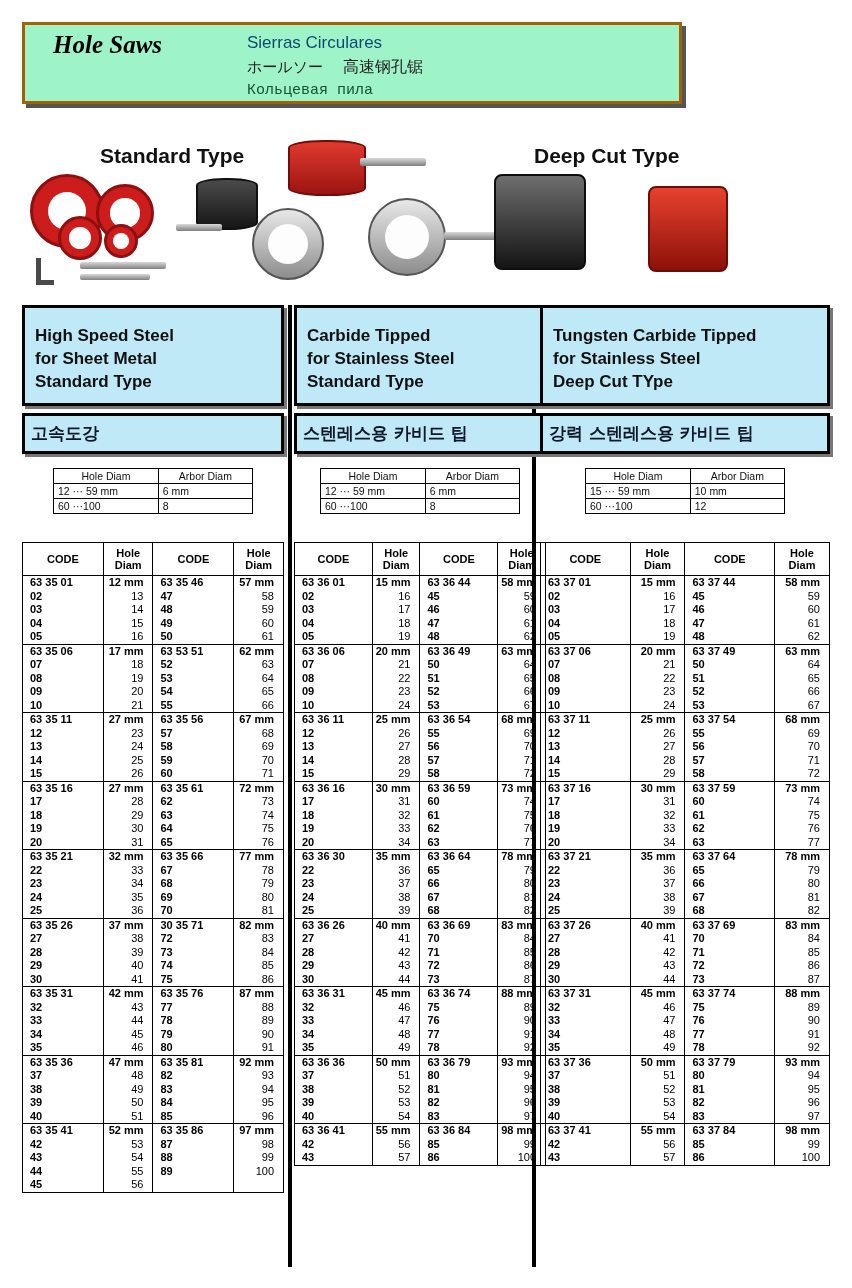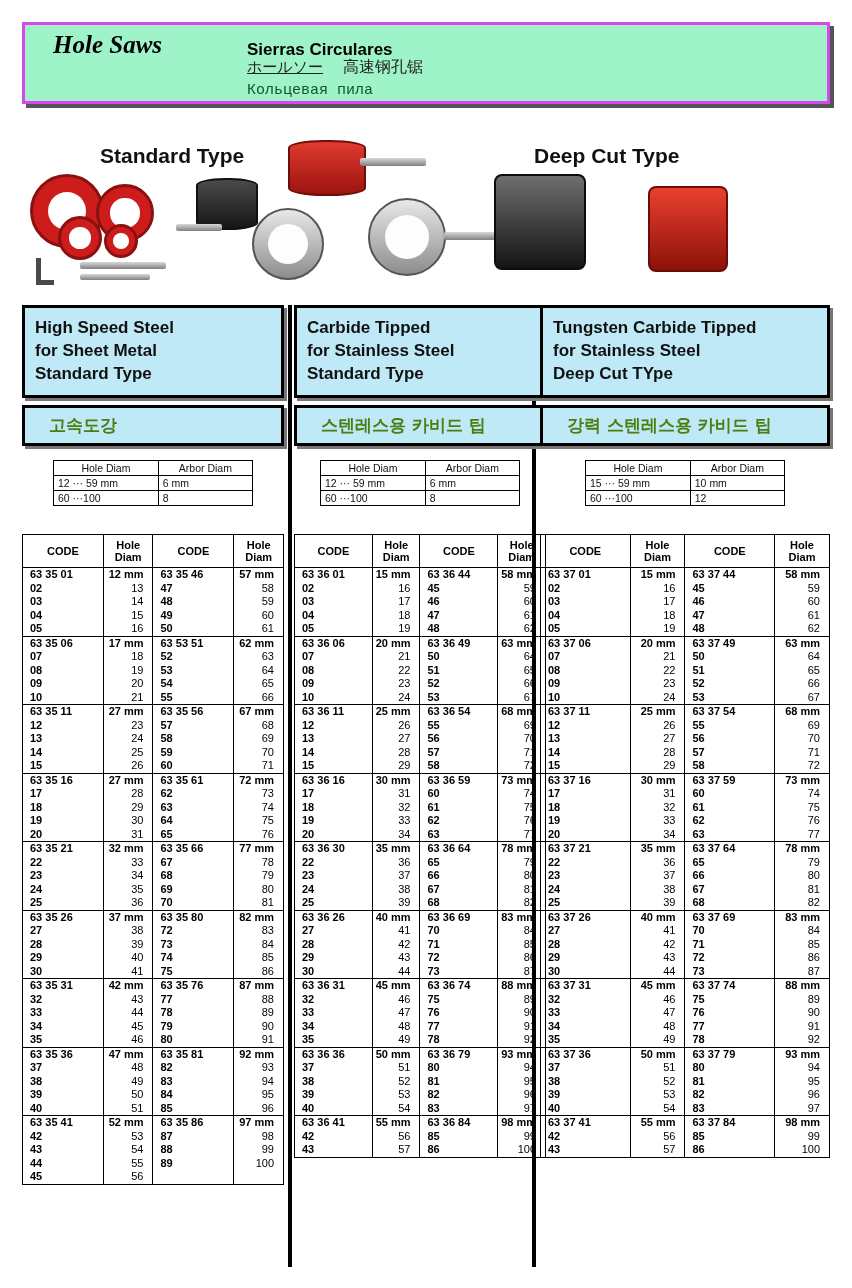--- a/index.html
+++ b/index.html
@@ -11,42 +11,42 @@
     font-family: "Liberation Sans", sans-serif;
     position: relative;
     overflow: hidden;
   }
   .page { position: relative; width: 852px; height: 1288px; }
 
   
   .banner {
     position: absolute;
     left: 22px; top: 22px;
-    width: 808px; height: 82px;
+    width: 660px; height: 82px;
     background: #9ff3c8;
-    border: 3px solid #d946ef;
+    border: 3px solid #a16207;
     box-shadow: 4px 4px 0 #555;
   }
   .banner-en {
     position: absolute; left: 28px; top: 6px;
     font-style: italic; font-weight: bold; font-size: 25px; color: #000;
     font-family: "Liberation Serif", serif;
   }
   .banner-kr {
     position: absolute; left: 26px; top: 34px;
     font-weight: bold; font-size: 28px; color: #000;
     font-family: "DejaVu Sans", sans-serif;
   }
   .banner-es {
-    position: absolute; left: 222px; top: 15px;
-    font-size: 17px; color: #000000; font-family: "Liberation Sans", sans-serif; font-weight: bold;
+    position: absolute; left: 222px; top: 8px;
+    font-size: 17px; color: #0c4a6e; font-family: "Liberation Sans", sans-serif;
   }
   .banner-jp {
     position: absolute; left: 222px; top: 33px;
-    font-size: 15px; color: #222; font-family: "DejaVu Sans", sans-serif; text-decoration: underline;
+    font-size: 15px; color: #222; font-family: "DejaVu Sans", sans-serif;
   }
   .banner-cn {
     position: absolute; left: 318px; top: 32px;
     font-size: 16px; color: #222; font-family: "DejaVu Sans", sans-serif;
   }
   .banner-ru {
     position: absolute; left: 222px; top: 57px;
     font-size: 15px; color: #14532d; font-family: Liberation Mono, monospace;
   }
 
@@ -82,33 +82,33 @@
   .col2 { left: 294px; width: 252px; }
   .col3 { left: 540px; width: 290px; }
 
   .divider { position: absolute; top: 305px; width: 4px; background:#000; height: 962px; }
   .div1 { left: 288px; }
   .div2 { left: 532px; }
 
   .cat-box {
     border: 3px solid #000;
     background: #bfe9f7;
-    padding: 8px 10px 10px 10px;
+    padding: 16px 10px 10px 10px;
     box-shadow: 3px 3px 0 #777;
   }
   .cat-box .line {
     font-weight: bold; font-size: 17px; line-height: 23px; color: #111;
     font-family: "Liberation Sans", sans-serif;
   }
   .cat-kr {
     margin-top: 7px;
     border: 3px solid #000;
     background: #bfe9f7;
-    padding: 6px 24px;
-    font-weight: bold; font-size: 17px; color: #4d7c0f;
+    padding: 6px 6px;
+    font-weight: bold; font-size: 17px; color: #0f172a;
     font-family: "DejaVu Sans", sans-serif;
     box-shadow: 3px 3px 0 #777;
   }
 
   
   .spec {
     margin-top: 14px;
     width: 100%;
     border-collapse: collapse;
     font-size: 10.5px;
@@ -390,21 +390,21 @@
               <div>30</div>
             </td>
             <td class="cell-lines c-diam">
               <div class="first">37 mm</div>
               <div>38</div>
               <div>39</div>
               <div>40</div>
               <div>41</div>
             </td>
             <td class="cell-lines c-code">
-              <div class="first">63 35 80</div>
+              <div class="first">30 35 71</div>
               <div>72</div>
               <div>73</div>
               <div>74</div>
               <div>75</div>
             </td>
             <td class="cell-lines c-diam">
               <div class="first">82 mm</div>
               <div>83</div>
               <div>84</div>
               <div>85</div>

